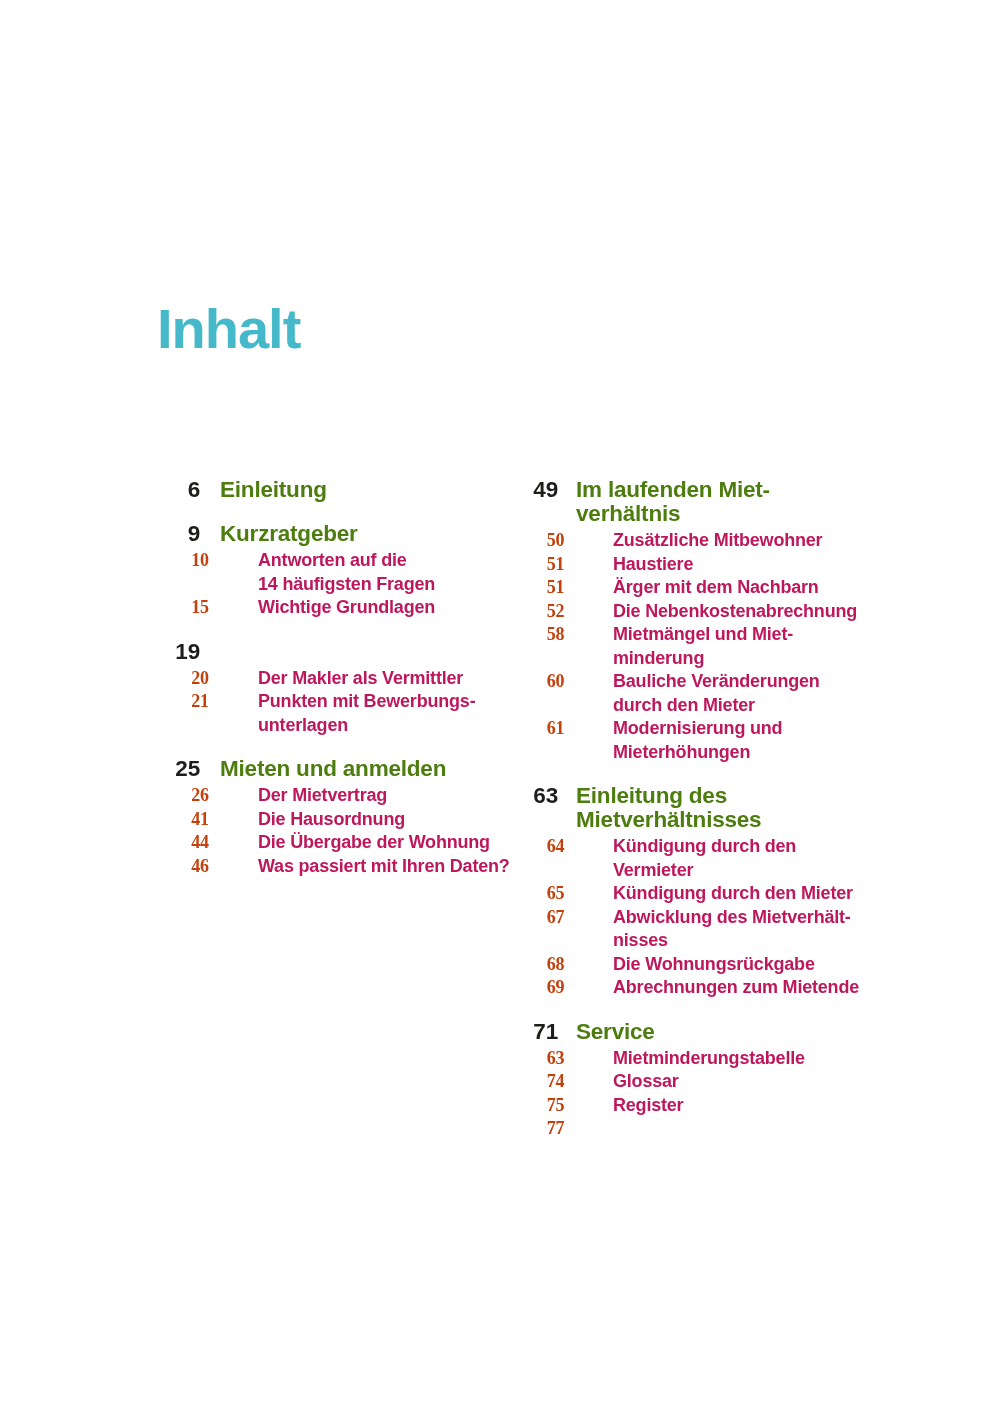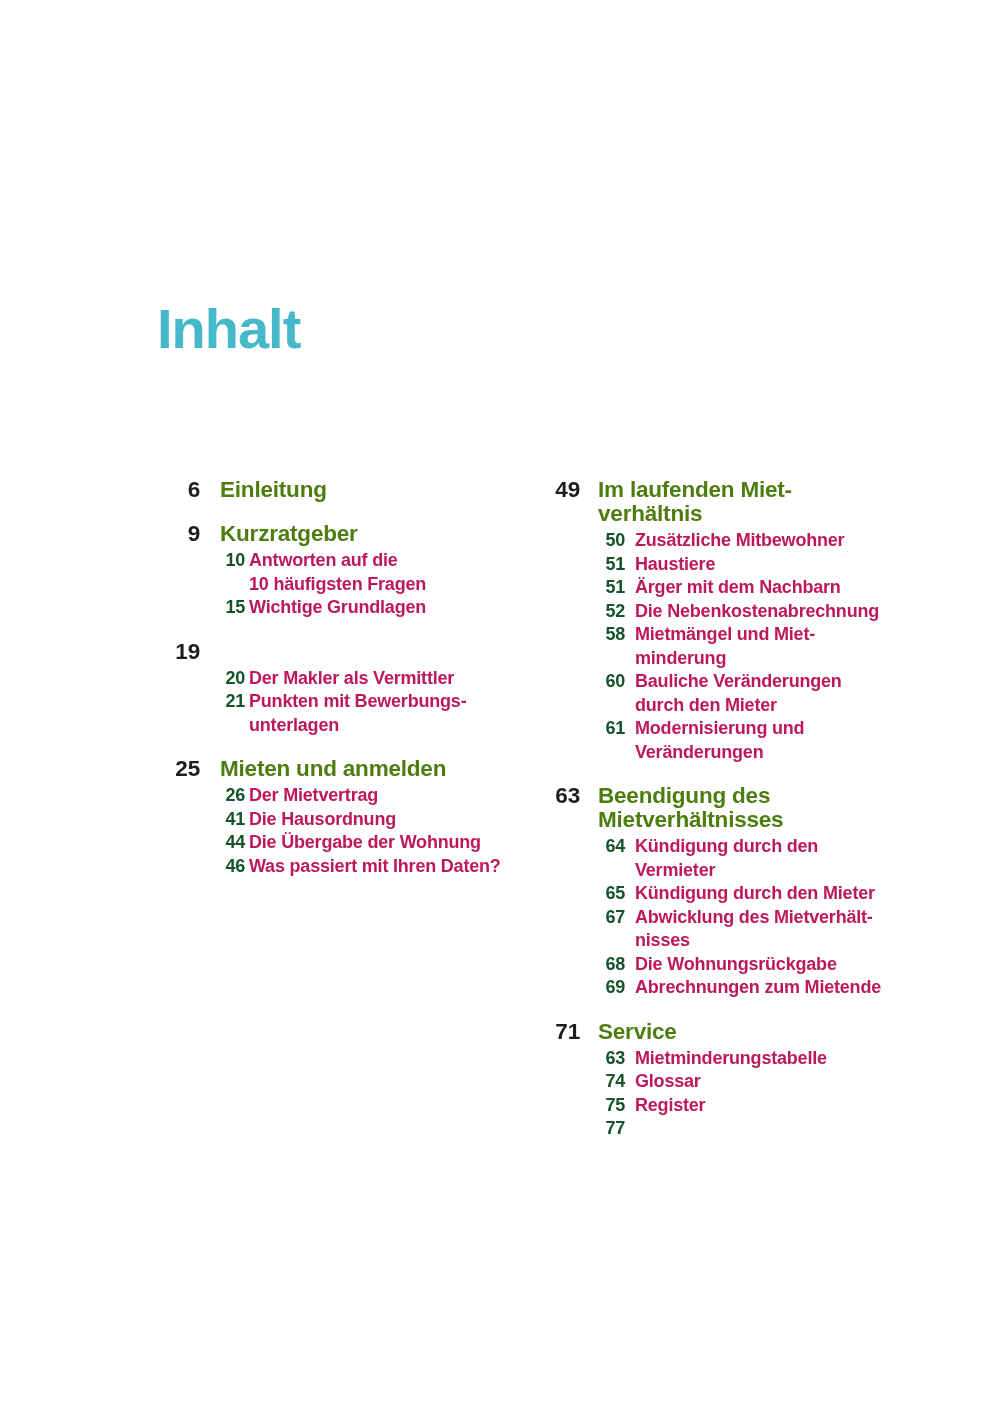--- a/index.html
+++ b/index.html
@@ -23,21 +23,21 @@
     font-weight: bold;
     letter-spacing: -1px;
     color: #45b8c9;
     line-height: 1.05;
   }
   .col {
     position: absolute;
     top: 478px;
   }
   .col-left  { left: 155px; width: 390px; }
-  .col-right { left: 530px; width: 440px; }
+  .col-right { left: 508px; width: 440px; }
 
   .sec { margin-bottom: 20px; }
 
   .chap {
     display: grid;
     grid-template-columns: 45px 1fr;
     column-gap: 20px;
     font-size: 22.5px;
     font-weight: bold;
     line-height: 24px;
@@ -47,31 +47,31 @@
   .col-right .chap {
     grid-template-columns: 50px 1fr;
     column-gap: 18px;
   }
   .chap-num   { text-align: right; color: #1d1d1b; }
   .chap-title { color: #4d7c0f; white-space: pre-line; }
 
   .sub {
     display: grid;
     grid-template-columns: 90px 1fr;
-    column-gap: 4px;
+    column-gap: 13px;
     font-size: 18px;
     font-weight: bold;
     line-height: 23.5px;
     letter-spacing: -0.2px;
   }
   .col-right .sub {
     grid-template-columns: 95px 1fr;
     column-gap: 10px;
   }
-  .sub-num  { text-align: right; color: #14532d; }
+  .sub-num  { text-align: center; color: #c2410c; font-family: Liberation Serif, serif; }
   .sub-text { color: #be185d; white-space: pre-line; }
 </style>
 </head>
 <body>
 
 <div class="page">
 
   <div class="page-title">Inhalt</div>
 
   <div class="col col-left">
@@ -84,21 +84,21 @@
     </div>
 
     <div class="sec">
       <div class="chap">
         <span class="chap-num">9</span>
         <span class="chap-title">Kurzratgeber</span>
       </div>
       <div class="sub">
         <span class="sub-num">10</span>
         <span class="sub-text">Antworten auf die
-10 häufigsten Fragen</span>
+14 häufigsten Fragen</span>
       </div>
       <div class="sub">
         <span class="sub-num">15</span>
         <span class="sub-text">Wichtige Grundlagen</span>
       </div>
     </div>
 
     <div class="sec">
       <div class="chap">
         <span class="chap-num">19</span>
@@ -169,28 +169,28 @@
 minderung</span>
       </div>
       <div class="sub">
         <span class="sub-num">60</span>
         <span class="sub-text">Bauliche Veränderungen
 durch den Mieter</span>
       </div>
       <div class="sub">
         <span class="sub-num">61</span>
         <span class="sub-text">Modernisierung und
-Veränderungen</span>
+Mieterhöhungen</span>
       </div>
     </div>
 
     <div class="sec">
       <div class="chap">
         <span class="chap-num">63</span>
-        <span class="chap-title">Beendigung des
+        <span class="chap-title">Einleitung des
 Mietverhältnisses</span>
       </div>
       <div class="sub">
         <span class="sub-num">64</span>
         <span class="sub-text">Kündigung durch den
 Vermieter</span>
       </div>
       <div class="sub">
         <span class="sub-num">65</span>
         <span class="sub-text">Kündigung durch den Mieter</span>

